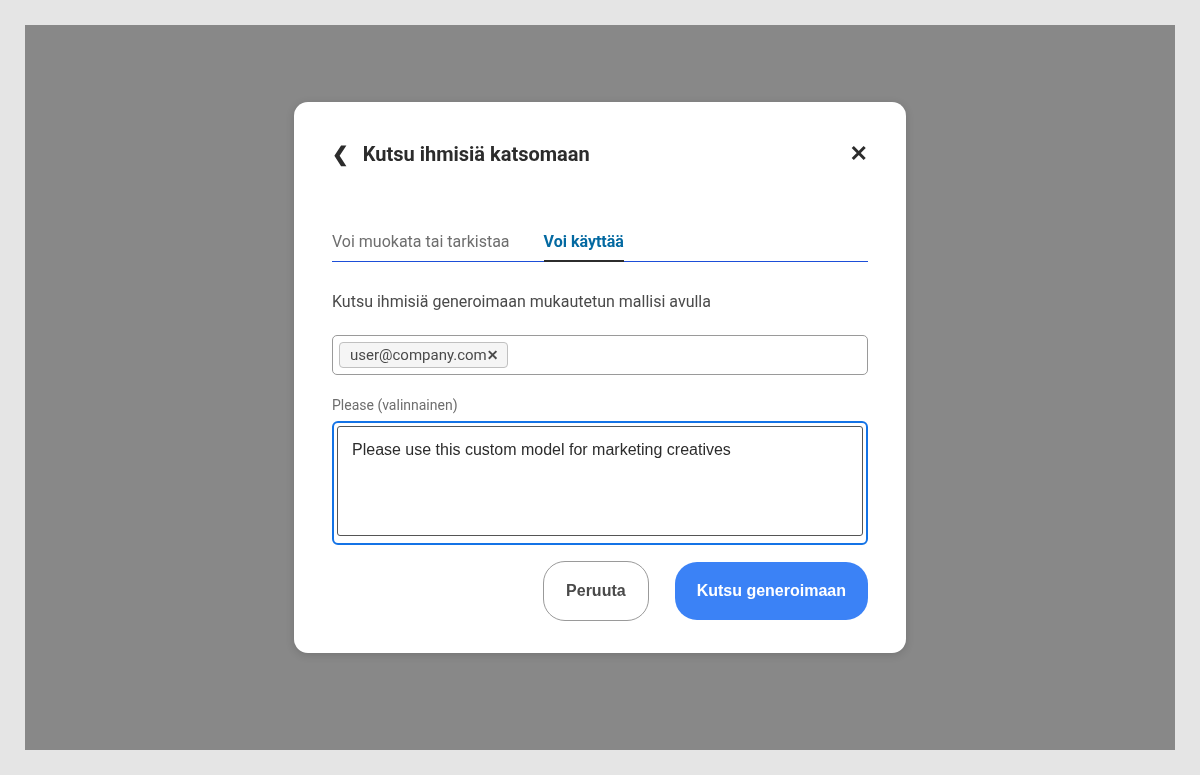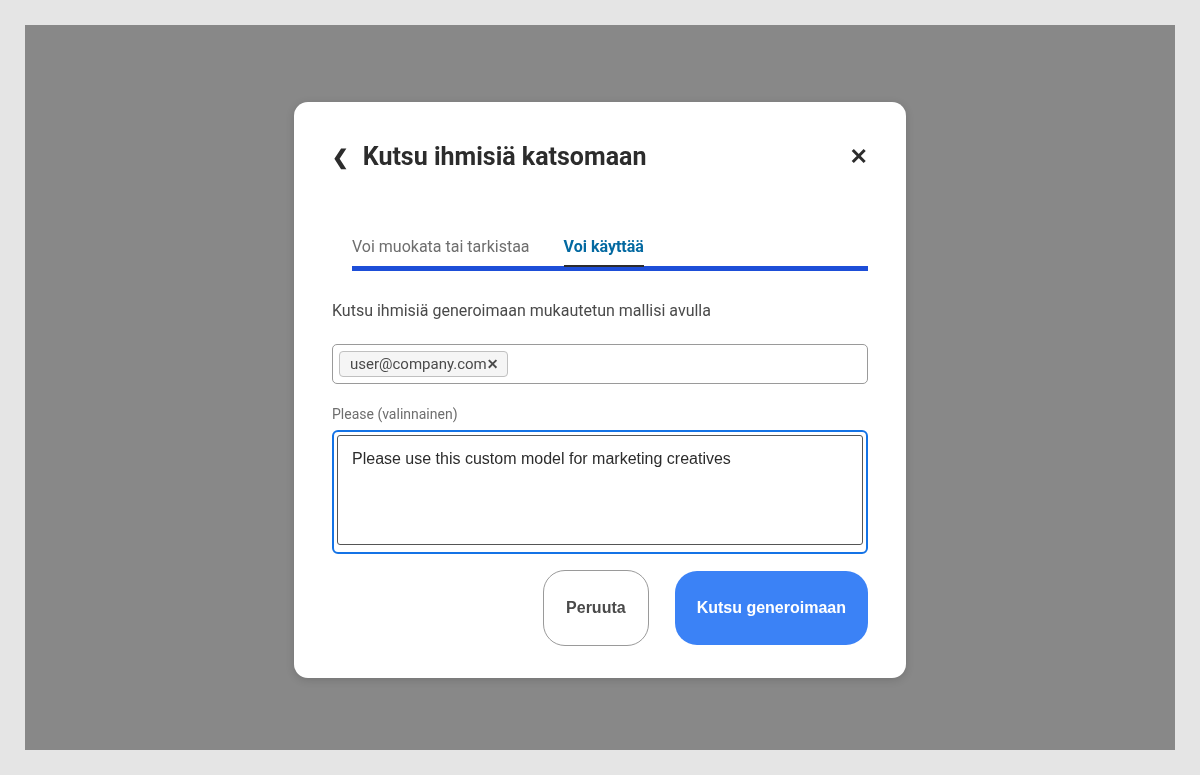--- a/index.html
+++ b/index.html
@@ -46,36 +46,35 @@
       gap: 14px;
     }
     .back-icon {
       font-size: 20px;
       font-weight: bold;
       cursor: pointer;
       color: #2c2c2c;
       line-height: 1;
     }
     .modal-title {
-      font-size: 25px;
+      font-size: 20px;
       font-weight: 700;
       color: #2c2c2c;
     }
     .close-icon {
       font-size: 22px;
       font-weight: bold;
       cursor: pointer;
       color: #2c2c2c;
       line-height: 1;
     }
     .tabs {
       display: flex;
-      border-bottom: 5px solid #1d4ed8;
+      border-bottom: 1px solid #1d4ed8;
       margin-bottom: 30px;
-      margin-left: 20px;
     }
     .tab {
       padding: 10px 0;
       margin-right: 34px;
       font-size: 16px;
       color: #6e6e6e;
       cursor: pointer;
       position: relative;
     }
     .tab.active {
@@ -146,21 +145,21 @@
       outline: none;
     }
     .modal-footer {
       display: flex;
       justify-content: flex-end;
       gap: 26px;
       align-items: center;
     }
     .btn {
       border-radius: 22px;
-      padding: 28px 22px;
+      padding: 20px 22px;
       font-size: 16px;
       font-weight: 600;
       cursor: pointer;
       border: none;
     }
     .btn-cancel {
       background: #ffffff;
       border: 1.5px solid #9a9a9a;
       color: #4a4a4a;
     }

